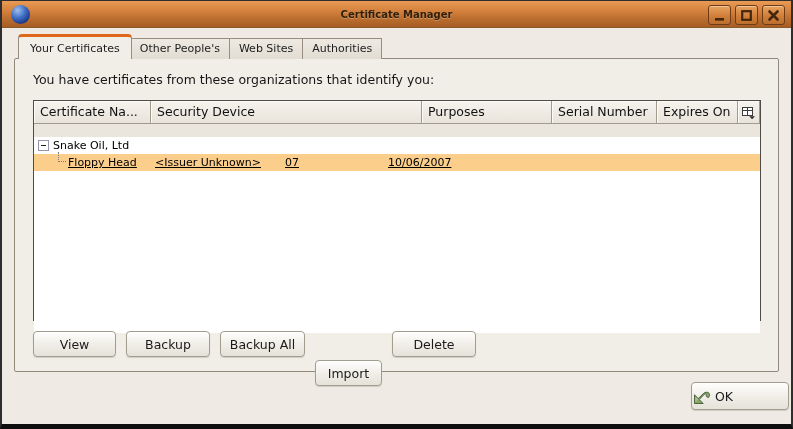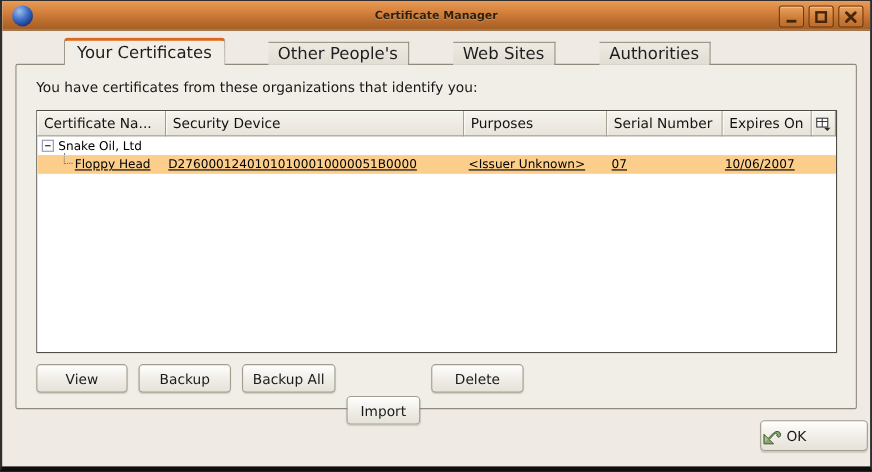--- a/index.html
+++ b/index.html
@@ -41,24 +41,24 @@
     display:flex; align-items:center; justify-content:center; cursor:default;
   }
   .wc-btn svg{ display:block; }
 
   
   .tabs{
     position:absolute; left:16px; top:33px; height:25px;
     display:flex; align-items:flex-end; z-index:3;
   }
   .tab{
-    height:21px; padding:0 9px; line-height:20px; font-size:15px; color:#1d1d1d;
+    height:21px; padding:0 9px; line-height:20px; font-size:11px; color:#1d1d1d;
     background:linear-gradient(#eeeae2,#e2ddd3);
     border:1px solid #968f81; border-bottom:none; border-left:none;
-    cursor:default; white-space:nowrap;margin-left:40px;
+    cursor:default; white-space:nowrap;
   }
   .tab:first-child{ border-left:1px solid #968f81; }
   .tab.active{
     height:25px; line-height:23px; padding:0 11px;
     background:#f1eee7;
     border:1px solid #968f81; border-bottom:none;
     border-top:3px solid #e0661a;
     border-radius:4px 4px 0 0;
     margin-right:-1px; position:relative; z-index:4;
   }
@@ -70,21 +70,21 @@
   }
   .desc{
     position:absolute; left:18px; top:13px; font-size:12.5px; color:#161616;
   }
 
   
   .tree{
     position:absolute; left:18px; top:41px; width:728px; height:221px;
     border:1px solid #4f4c45; background:#fff;
   }
-  .tree-head{ display:flex; height:23px; background:#eae6de; }
+  .tree-head{ display:flex; height:36px; background:#eae6de; }
   .th{
     height:23px; line-height:21px; font-size:12.5px; color:#111;
     padding-left:6px; overflow:hidden; white-space:nowrap;
     background:linear-gradient(#f6f3ed,#e8e4db);
     border-right:1px solid #a19b8d; border-bottom:1px solid #a19b8d;
     box-shadow:inset 1px 1px 0 #fcfbf8;
     cursor:default;
   }
   .col-name{ width:117px; } .col-device{ width:271px; } .col-purposes{ width:130px; }
   .col-serial{ width:105px; } .col-expires{ width:81px; }
@@ -194,21 +194,20 @@
           <span class="expander">
               <i></i>
             </span>
           <span class="group-label">Snake Oil, Ltd</span>
         </div>
 
         <div class="trow selected">
           <span class="branch"></span>
           <div class="cert-cells">
             <div class="cell cell-name">Floppy Head</div>
-            <div class="cell cell-device">D27600012401010100010000051B0000</div>
             <div class="cell cell-purposes">&lt;Issuer Unknown&gt;</div>
             <div class="cell cell-serial">07</div>
             <div class="cell cell-expires">10/06/2007</div>
           </div>
         </div>
       </div>
     </div>
 
     <div class="actions">
       <button class="btn">View</button>

